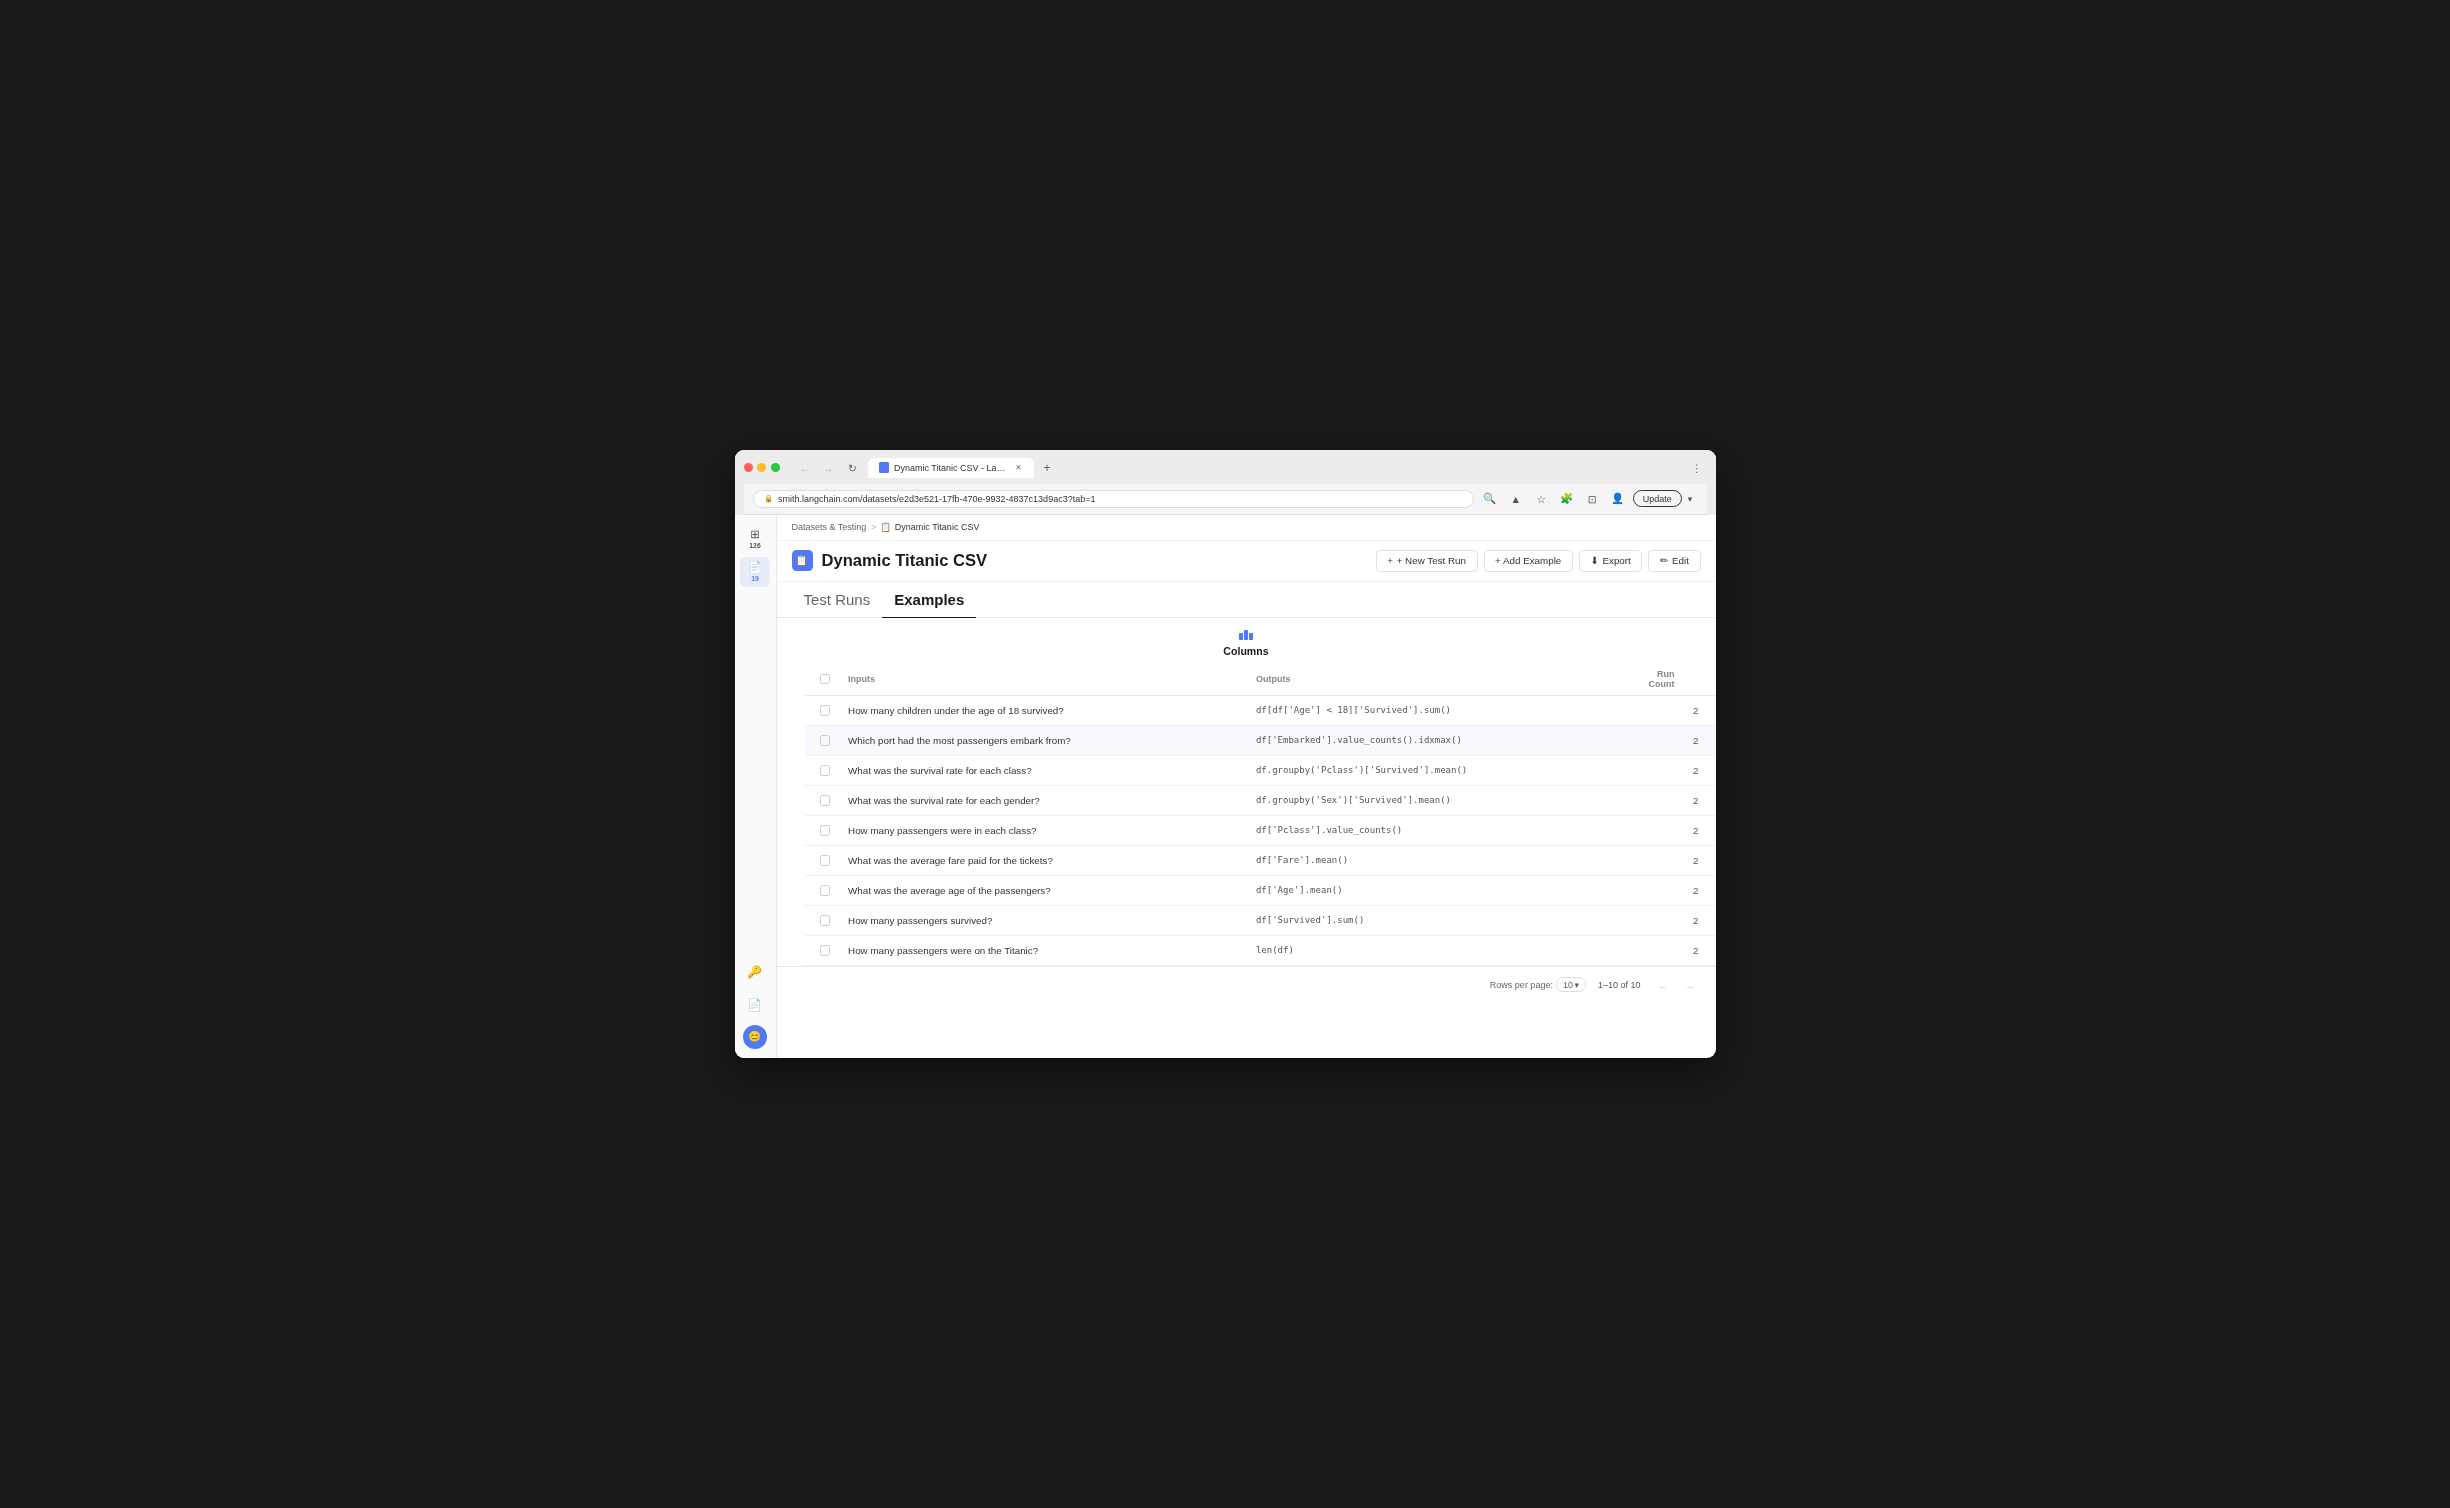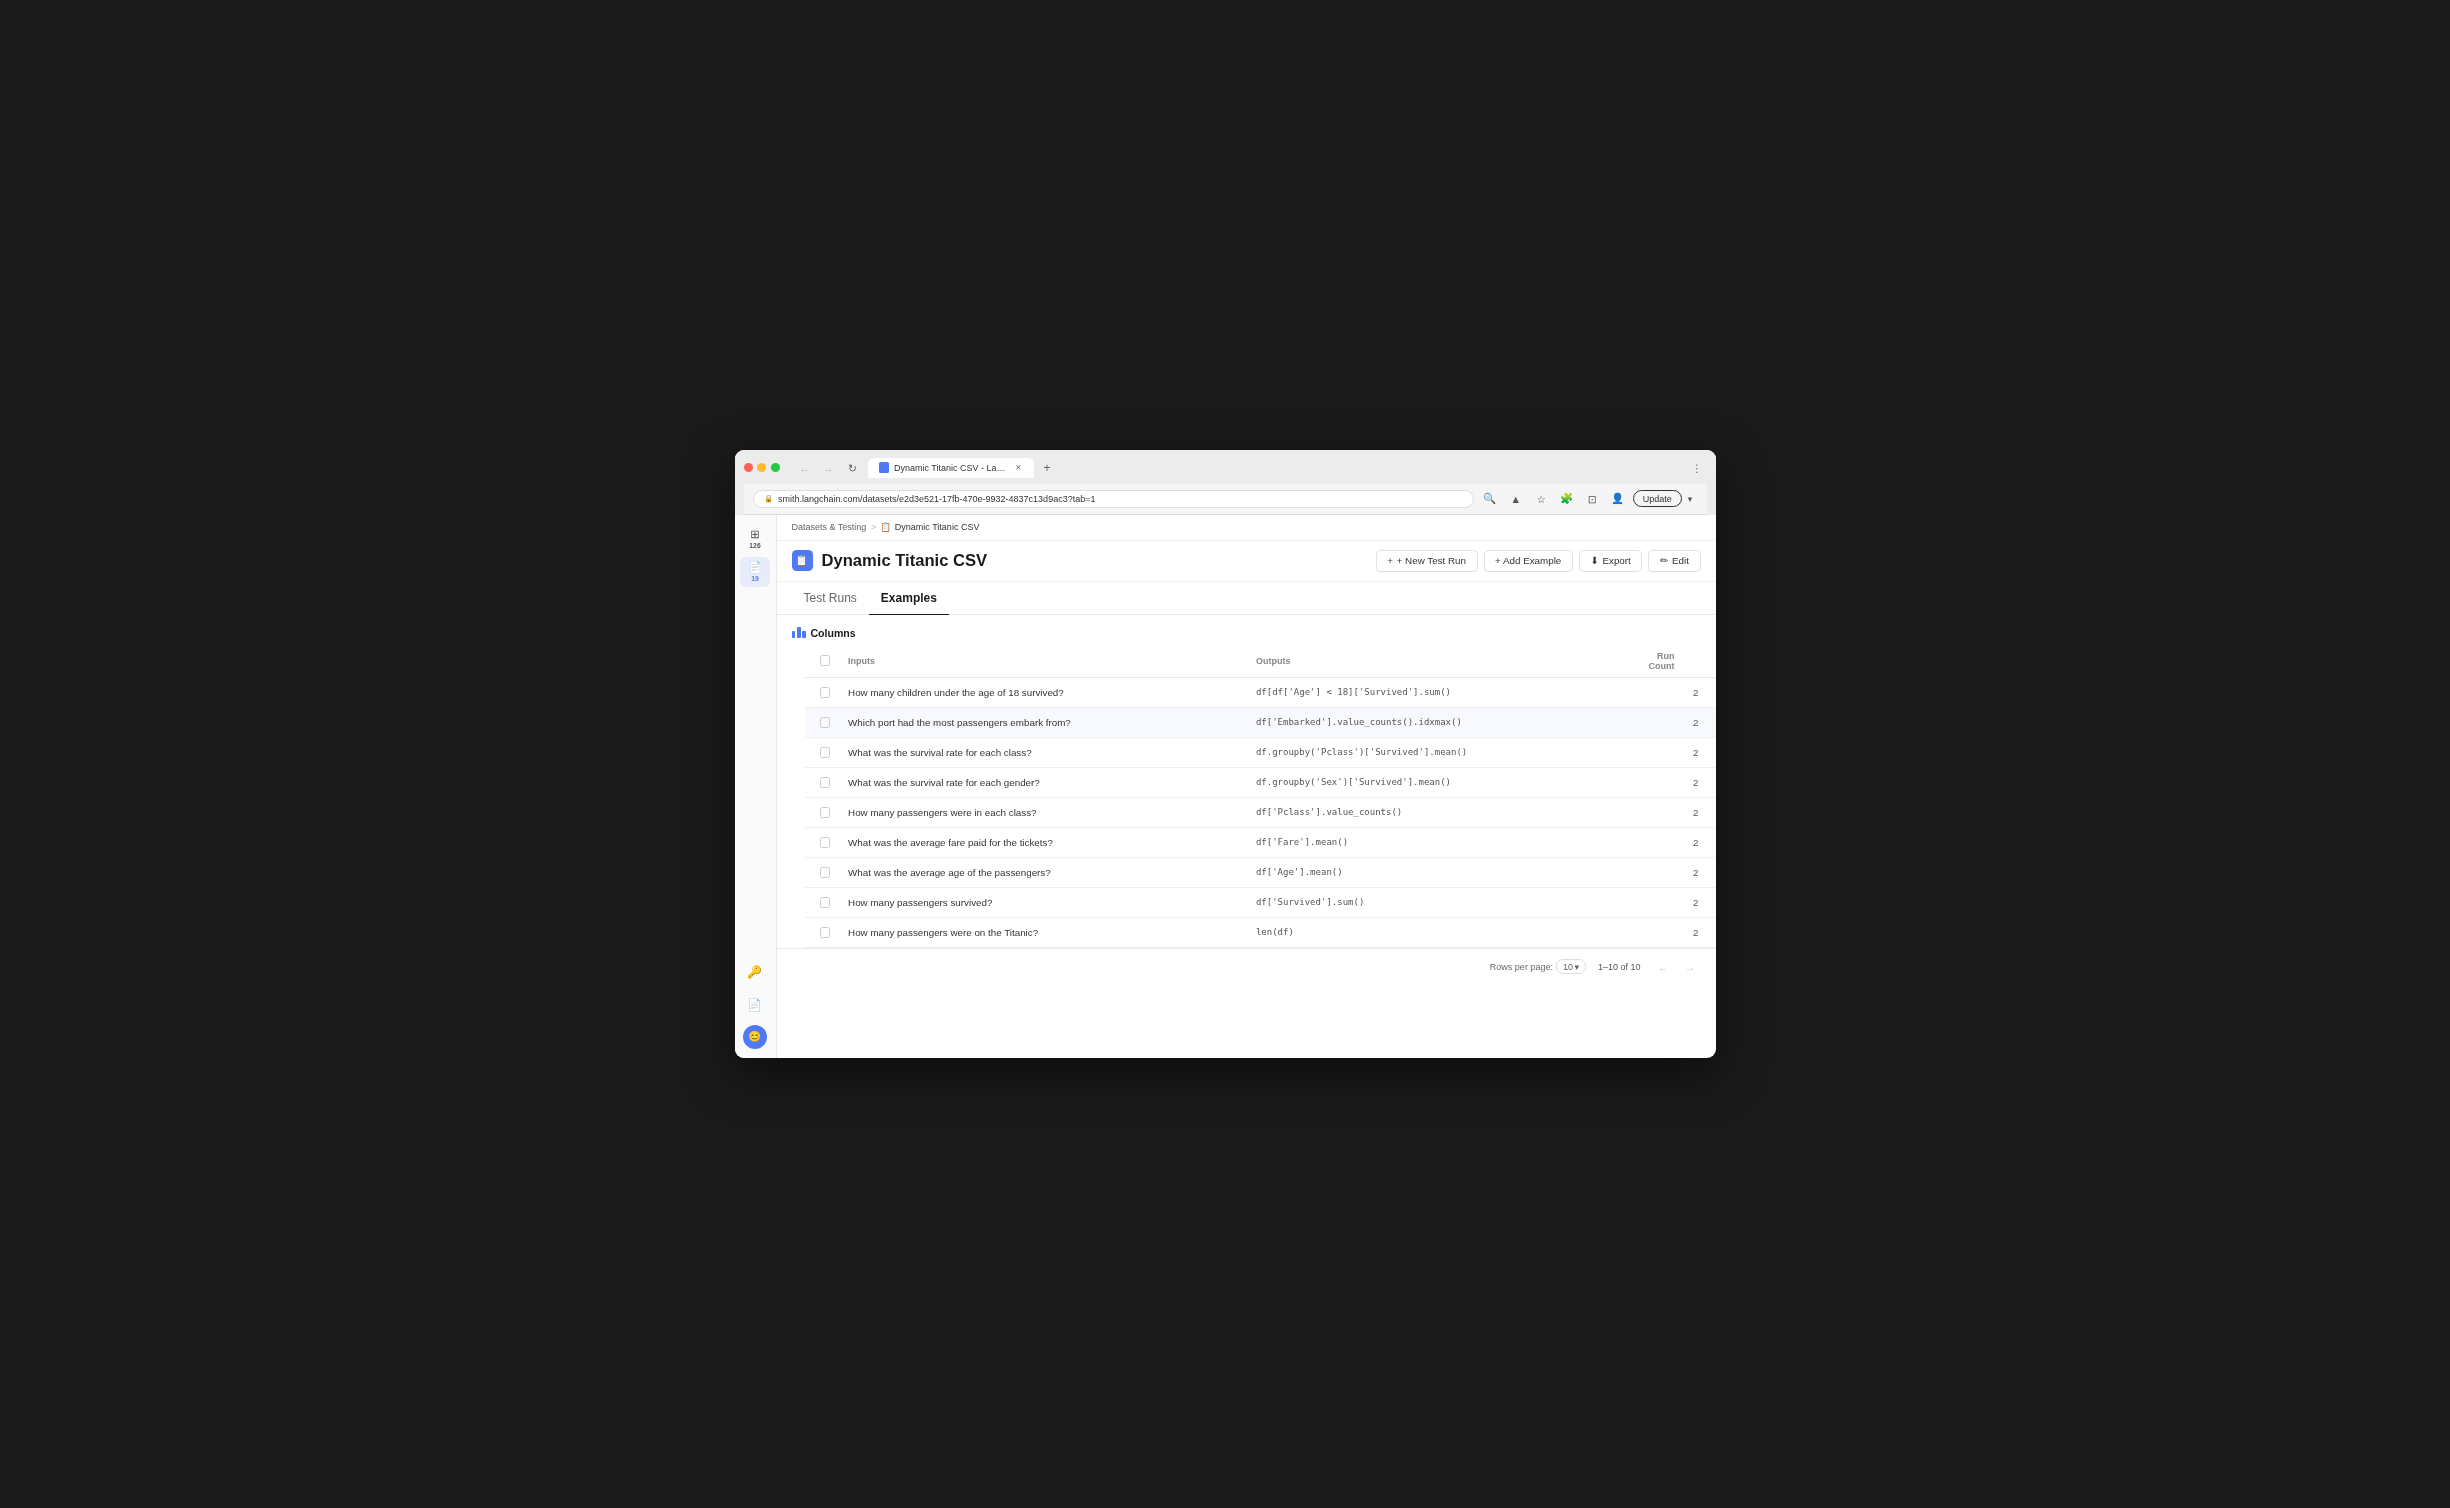--- a/index.html
+++ b/index.html
@@ -373,21 +373,21 @@
     
     .tabs-bar {
       padding: 0 15px;
       display: flex;
       gap: 0;
       border-bottom: 0.8px solid #e8e8e8;
     }
 
     .tab {
       padding: 9px 12px;
-      font-size: 12px;
+      font-size: 15px;
       color: #666;
       cursor: pointer;
       border-bottom: 1.5px solid transparent;
       margin-bottom: -0.8px;
     }
     .tab.active {
       color: #1a1a1a;
       border-bottom-color: #1a1a1a;
       font-weight: 600;
     }
@@ -398,20 +398,21 @@
       overflow-y: auto;
       padding: 0;
     }
 
     
     .columns-header {
       padding: 12px 15px 6px;
       display: flex;
       align-items: center;
       gap: 4.5px;
+      flex-direction: column;
     }
 
     .columns-icon {
       display: flex;
       gap: 1.5px;
       align-items: flex-end;
     }
 
     .col-bar {
       width: 3.8px;

